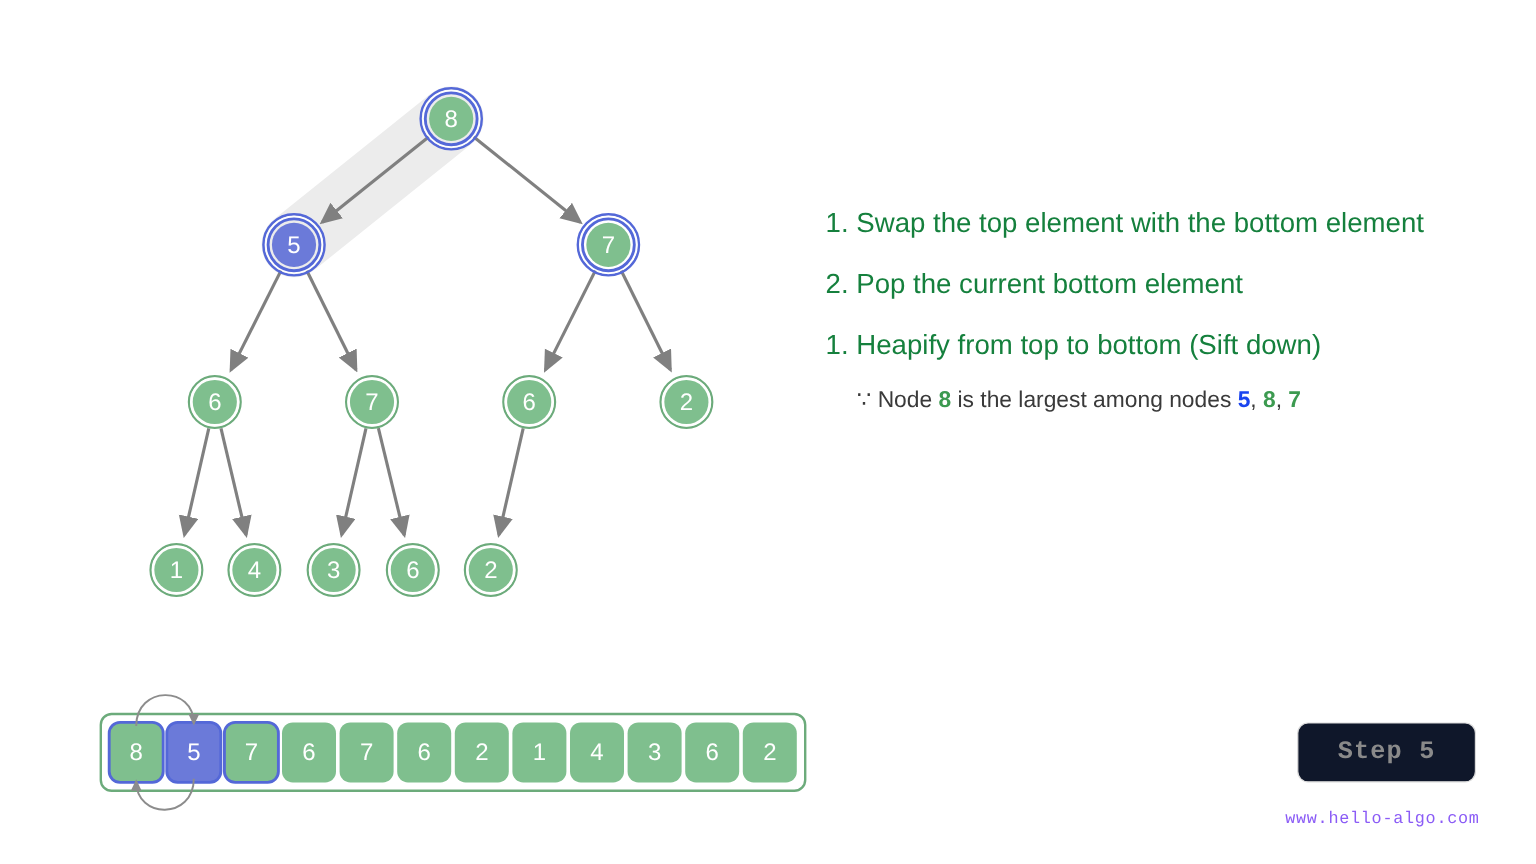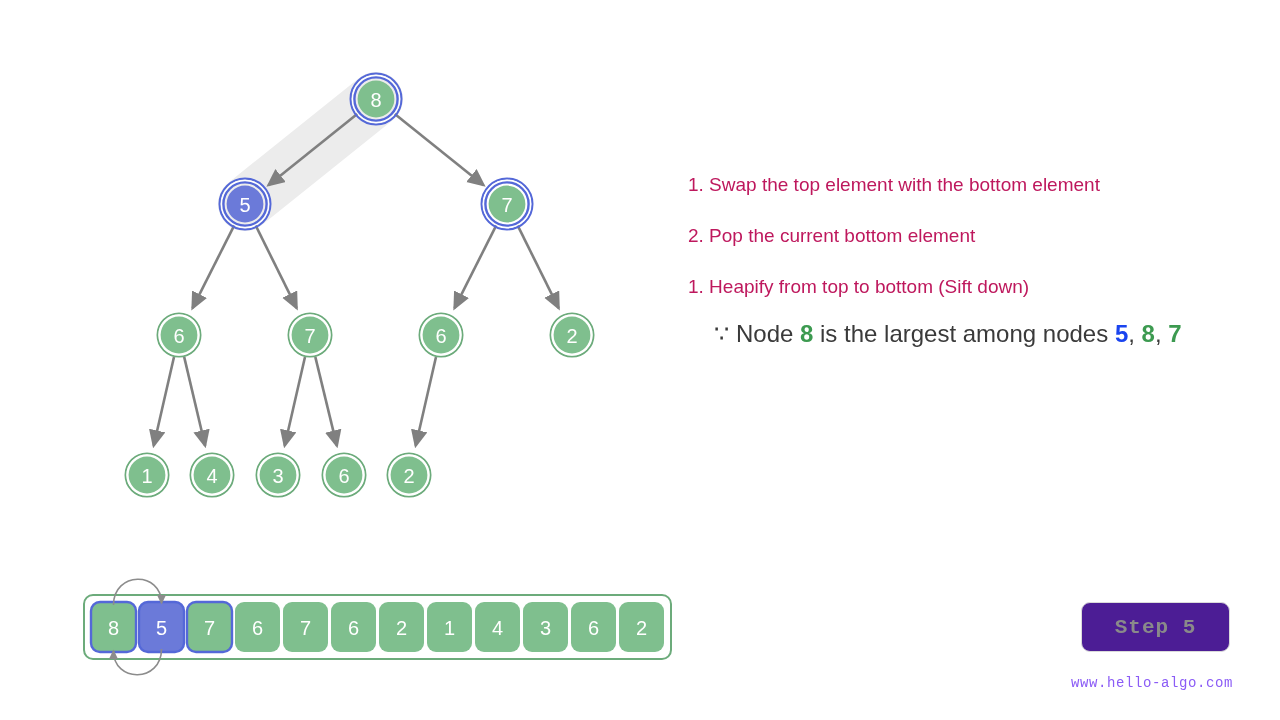--- a/index.html
+++ b/index.html
@@ -41,29 +41,29 @@
   }
   .panel-title {
     font-size: 21px;
     font-weight: bold;
     color: #333333;
     letter-spacing: -0.2px;
     margin: 0 0 12px 0;
     line-height: 30px;
   }
   .step-line {
-    font-size: 19px;
-    color: #be185d;
+    font-size: 23px;
+    color: #15803d;
     line-height: 30px;
     margin: 0;
     padding: 10px 0 11px 0;
     white-space: nowrap;
   }
   .reason-line {
-    font-size: 24px;
+    font-size: 19px;
     color: #3a3a3a;
     line-height: 28px;
     margin: 0 0 0 14px;
     padding: 7px 10px 7px 12px;
     display: inline-block;
     white-space: nowrap;
     border-radius: 7px;
   }
   .reason-line.highlighted {
     background: #e8e8e8;
@@ -74,21 +74,21 @@
   
   .step-badge {
     position: absolute;
     left: 1081px;
     top: 602px;
     width: 149px;
     height: 50px;
     box-sizing: border-box;
     border: 1px solid #dadada;
     border-radius: 9px;
-    background: #4c1d95;
+    background: #0f172a;
     color: #8a8a8a;
     font-family: "Liberation Mono", monospace;
     font-size: 21px;
     font-weight: bold;
     letter-spacing: 1px;
     display: flex;
     align-items: center;
     justify-content: center;
   }
   .watermark {

